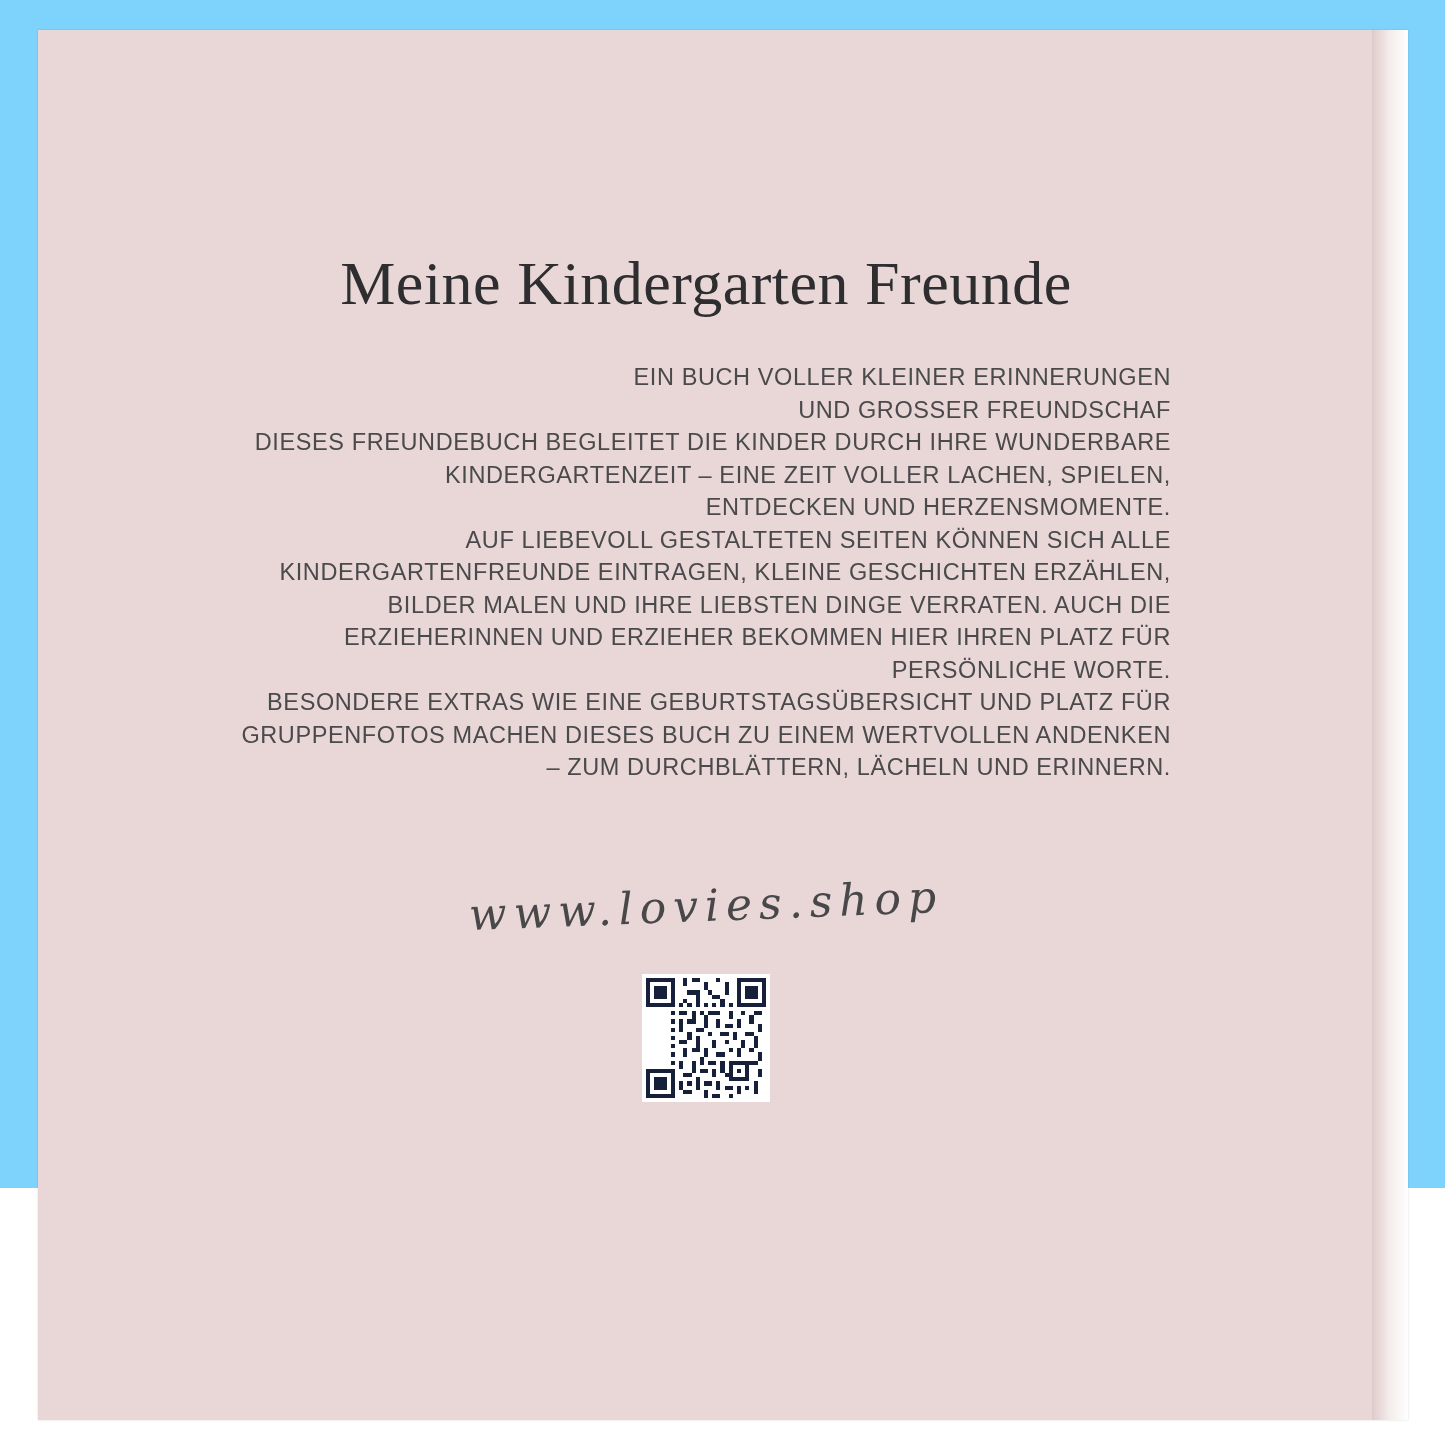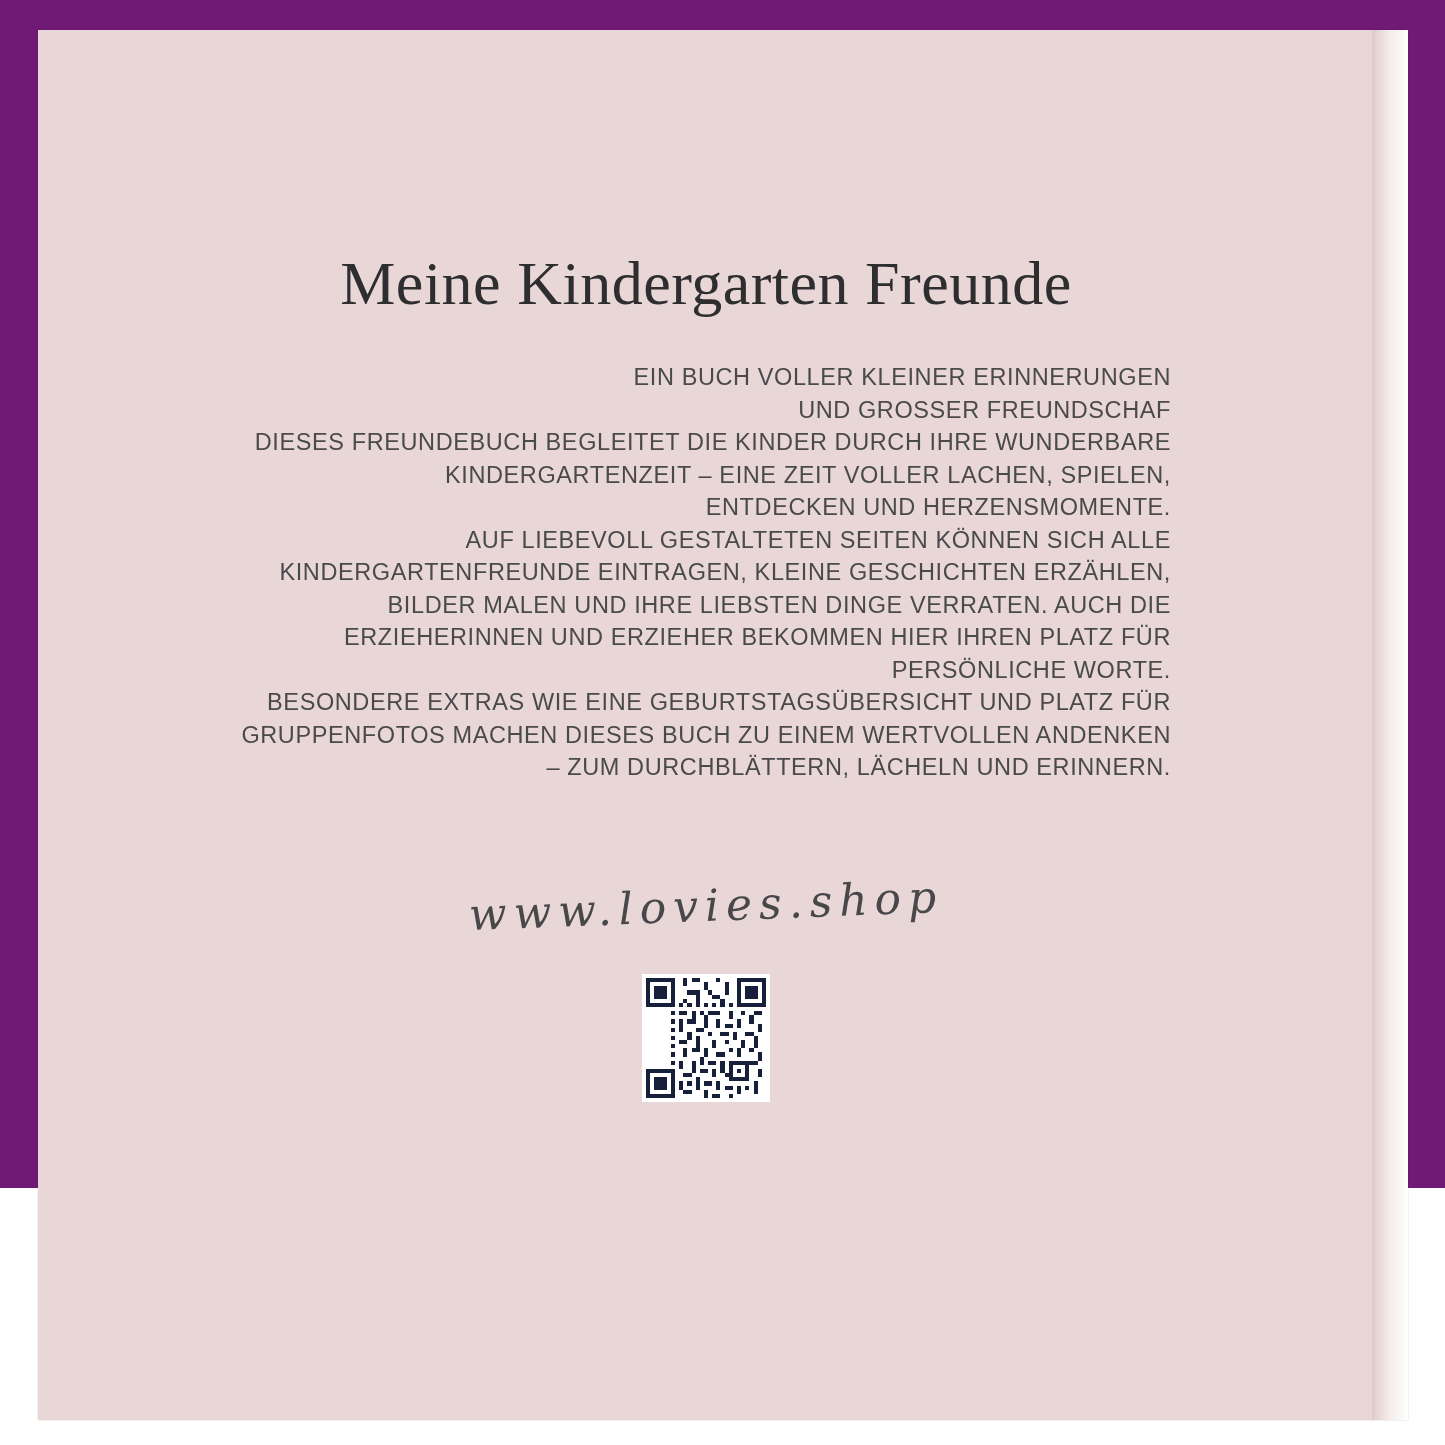--- a/index.html
+++ b/index.html
@@ -11,21 +11,21 @@
     width: 1445px;
     height: 1445px;
     font-family: "Liberation Sans", sans-serif;
     overflow: hidden;
   }
 
   #scene {
     position: relative;
     width: 1445px;
     height: 1188px;
-    background: #701a75;
+    background: #7dd3fc;
   }
 
   
   .book {
     position: absolute;
     left: 38px;
     top: 30px;
     width: 1370px;
     height: 1390px;
     background: #e8d7d6;

